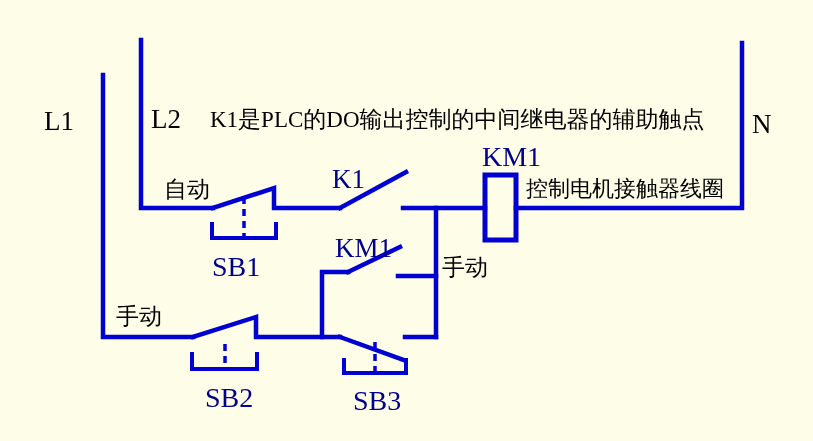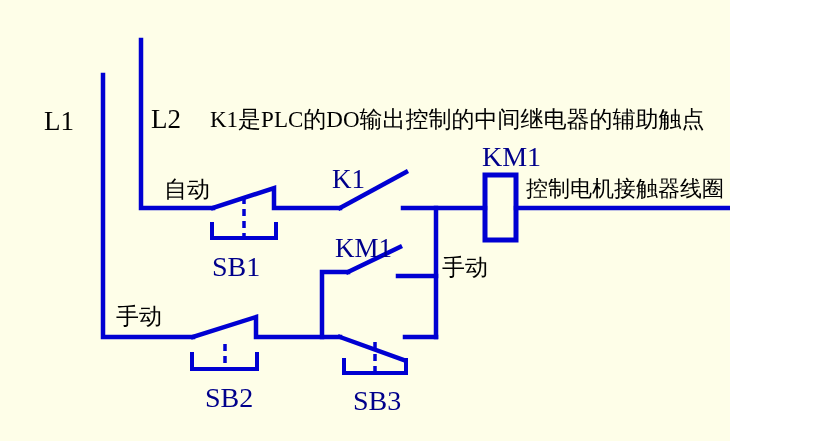--- a/index.html
+++ b/index.html
@@ -1,21 +1,21 @@
 <!DOCTYPE html>
 <html style="--bg: #FEFEE8; --wire: #0000D2; --navy: #00008B; --ink: #000000;"><head>
 <meta charset="utf-8">
 <style>
   :root{
     --bg:#FEFEE8; --wire:#0000D2; --navy:#00008B; --ink:#000000;
   }
   html,body{margin:0;padding:0;}
   body{background:#ffffff;font-family:"Liberation Serif","DejaVu Serif",serif;}
   .canvas{
-    position:relative;width:730px;height:441px;background:var(--bg);overflow:hidden;
+    position:relative;width:813px;height:441px;background:var(--bg);overflow:hidden;
   }
   svg{display:block;}
   .wire{stroke:var(--wire);stroke-width:4.5;fill:none;stroke-linecap:square;stroke-linejoin:miter;}
   .bracket{stroke:var(--wire);stroke-width:4;fill:none;stroke-linecap:square;}
   .dashlink{stroke:var(--wire);stroke-width:3.5;fill:none;stroke-dasharray:7 5;stroke-linecap:butt;}
   .coilrect{stroke:var(--wire);stroke-width:5;fill:none;}
   text{font-family:"Liberation Serif","DejaVu Serif",serif;}
   .txt-black{fill:var(--ink);}
   .txt-navy{fill:var(--navy);}
   .fs22{font-size:22px;}

